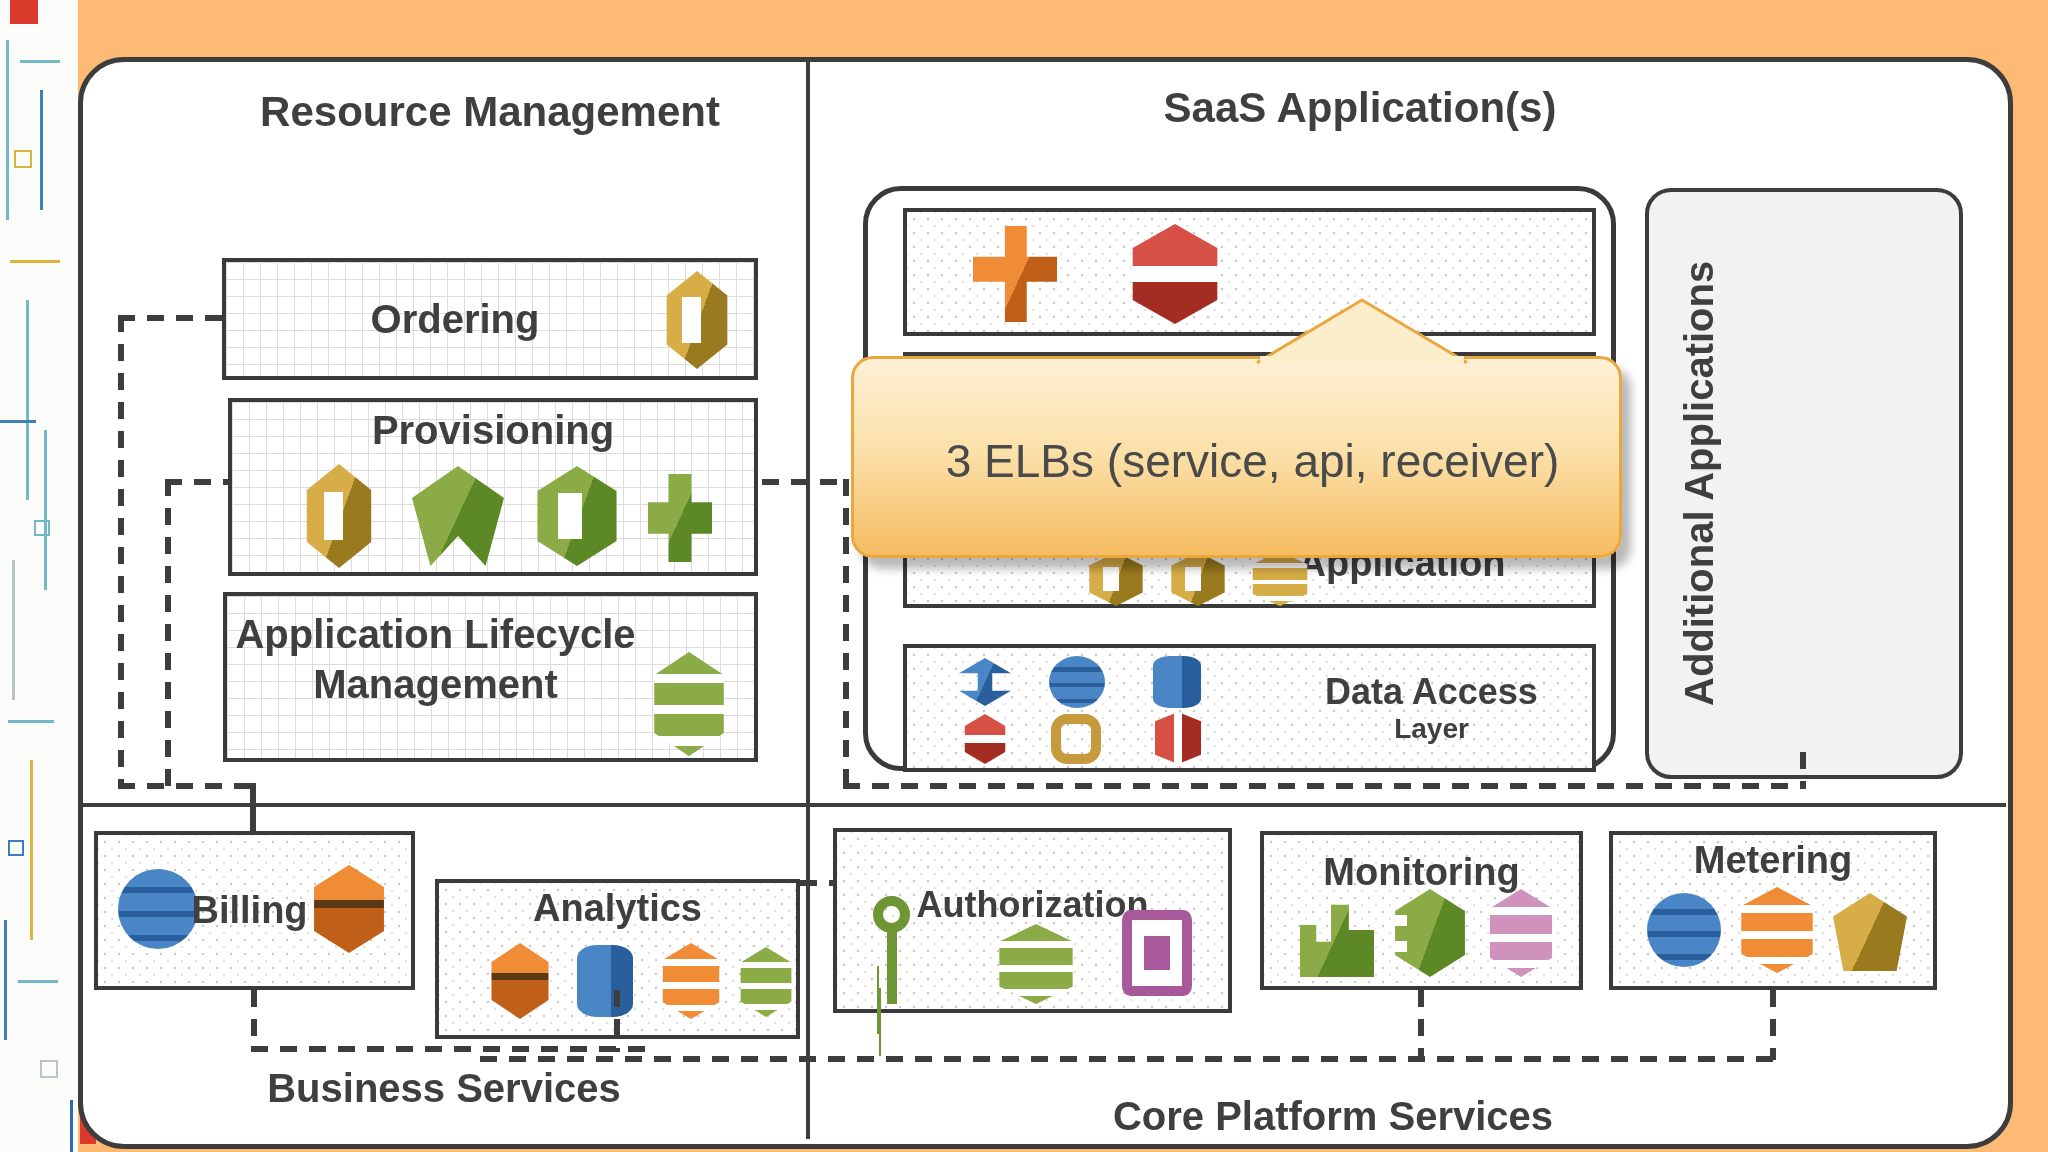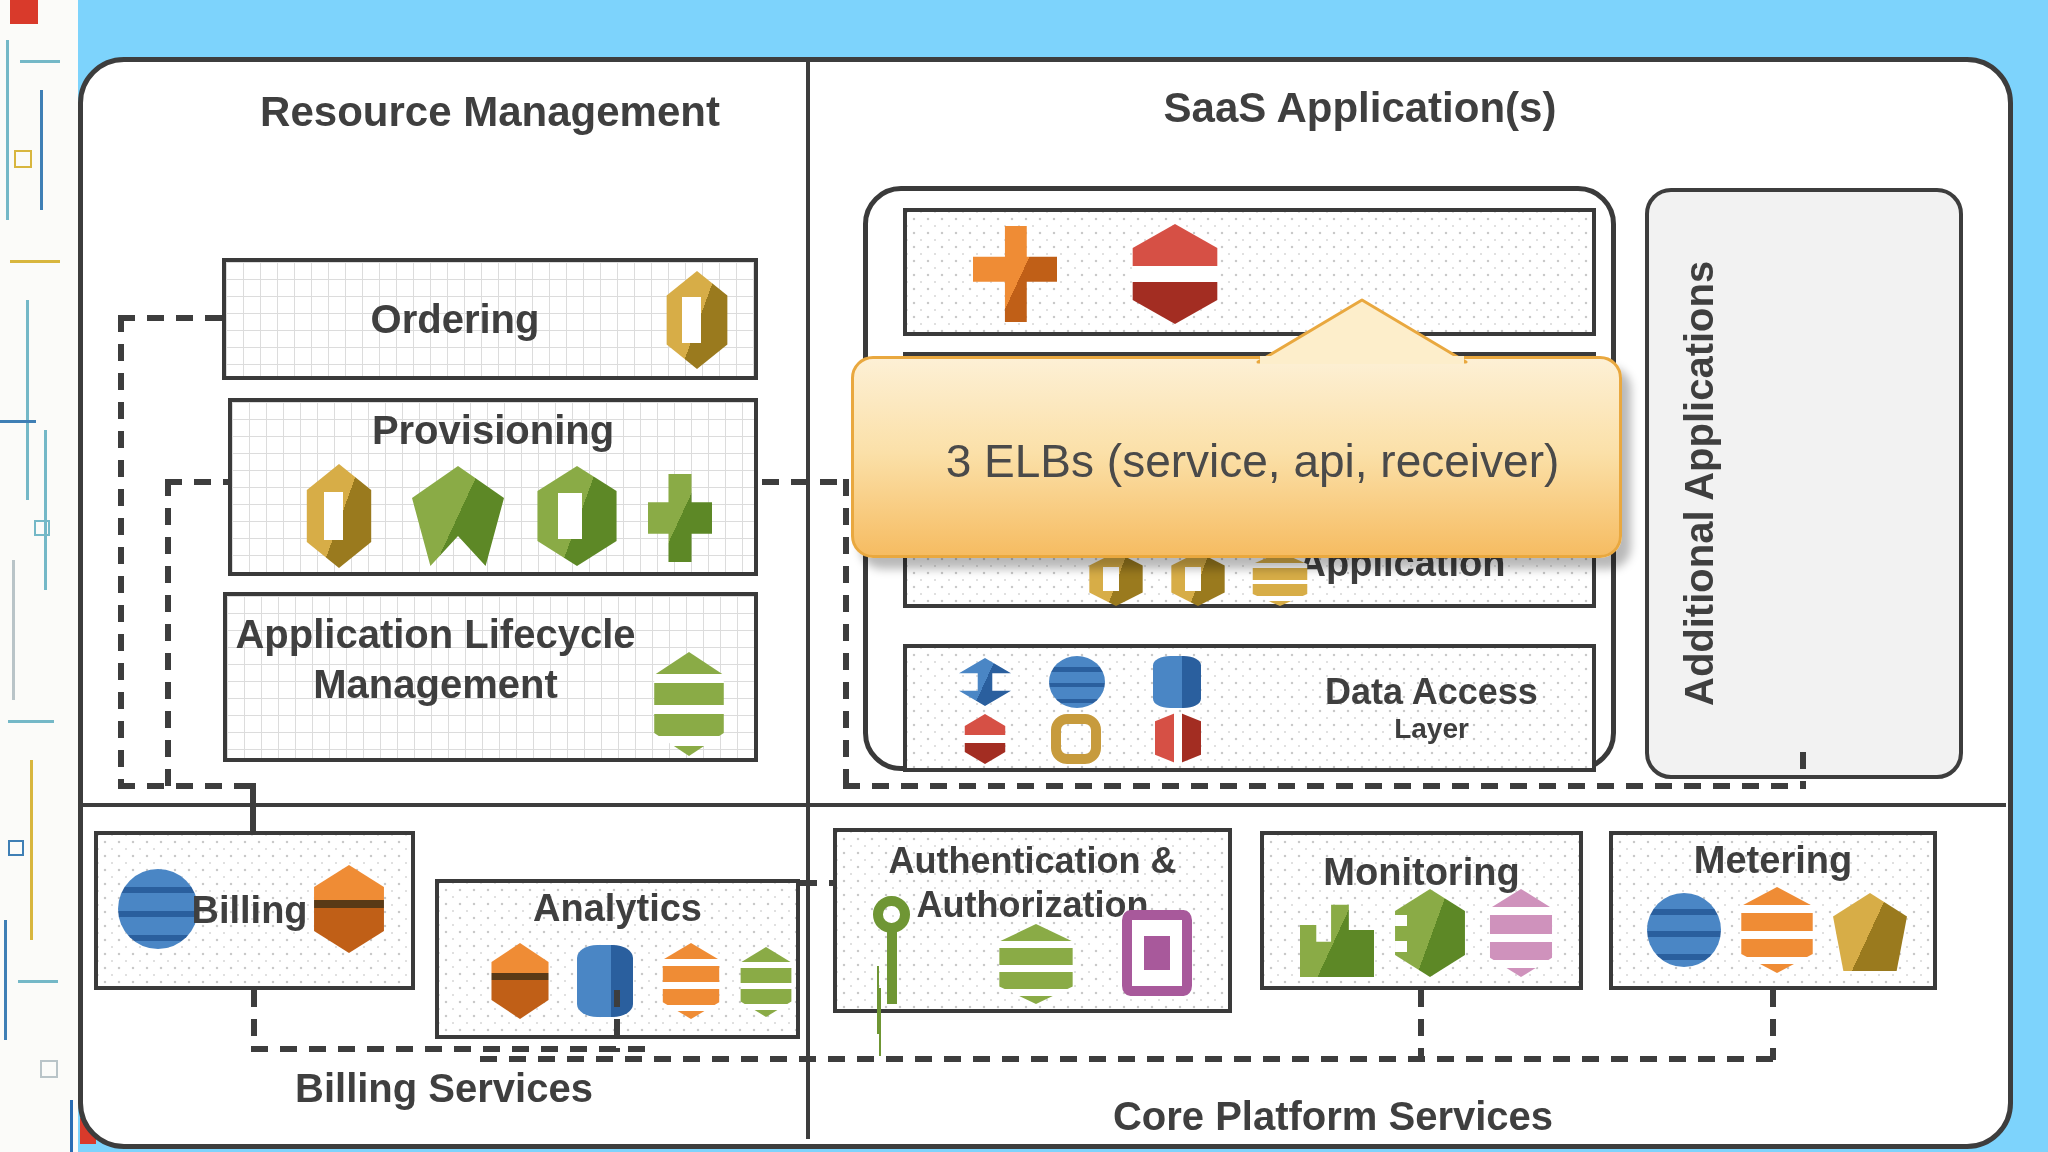--- a/index.html
+++ b/index.html
@@ -1,16 +1,16 @@
 <!DOCTYPE html>
 <html><head>
 <meta charset="utf-8">
 <style>
   html,body{margin:0;padding:0;background:#ffffff;}
-  #stage{position:relative;width:2048px;height:1152px;background:#7dd3fc;overflow:hidden;
+  #stage{position:relative;width:2048px;height:1152px;background:#fdba74;overflow:hidden;
          font-family:"Liberation Sans",sans-serif;color:#3f3f3f;}
   .abs{position:absolute;}
   
   .outer{left:78px;top:57px;width:1925px;height:1082px;border:5px solid #3d3d3d;border-radius:46px;background:#fff;}
   .divider-v{left:806px;top:57px;width:4px;height:1082px;background:#3d3d3d;}
   .divider-h{left:80px;top:803px;width:1926px;height:4px;background:#3d3d3d;}
   .box{border:4px solid #3a3a3a;background:#fff;box-sizing:border-box;}
   .grid-bg{background-image:linear-gradient(#dcdcdc 1.5px,transparent 1.5px),linear-gradient(90deg,#dcdcdc 1.5px,transparent 1.5px);background-size:17px 17px;}
   .dot-bg{background-image:radial-gradient(#c9c9c9 1.4px,transparent 1.6px),radial-gradient(#e0e0e0 1.2px,transparent 1.4px);background-size:14px 14px,14px 14px;background-position:0 0,7px 7px;}
   .rounded{border-radius:38px;}
@@ -92,21 +92,21 @@
   <div class="abs" style="left:10px;top:0;width:28px;height:24px;background:#d93a2b;"></div>
   <div class="abs" style="left:70px;top:1100px;width:3px;height:52px;background:#2a6db4;"></div>
   <div class="abs" style="left:80px;top:1118px;width:16px;height:26px;background:#d93a2b;"></div>
 
   <div class="abs outer"></div>
   <div class="abs divider-v"></div>
   <div class="abs divider-h"></div>
 
   <div class="abs title" style="left:230px;top:88px;width:520px;">Resource Management</div>
   <div class="abs title" style="left:1060px;top:84px;width:600px;">SaaS Application(s)</div>
-  <div class="abs title" style="left:184px;top:1066px;width:520px;font-size:40px;">Billing Services</div>
+  <div class="abs title" style="left:184px;top:1066px;width:520px;font-size:40px;">Business Services</div>
   <div class="abs title" style="left:1073px;top:1066px;width:520px;font-size:40px;margin-top:28px;">Core Platform Services</div>
 
   <div class="abs box grid-bg" style="left:222px;top:258px;width:536px;height:122px;">
     <div class="abs label flexc" style="left:60px;right:130px;top:0;bottom:0;font-size:40px;">Ordering</div>
     <div class="ic hexwin gold" style="right:24px;top:9px;width:66px;height:98px;"></div>
   </div>
 
   <div class="abs box grid-bg" style="left:228px;top:398px;width:530px;height:178px;">
     <div class="abs label" style="left:0;right:0;top:6px;font-size:40px;">Provisioning</div>
     <div class="ic hexwin gold" style="left:72px;top:62px;width:70px;height:104px;"></div>
@@ -180,21 +180,20 @@
 
   <div class="abs box dot-bg" style="left:435px;top:831px;width:365px;height:160px;margin-top:48px;">
     <div class="abs label" style="left:0;right:0;top:4px;font-size:38px;">Analytics</div>
     <div class="ic ses orange" style="left:50px;top:60px;width:62px;height:76px;"></div>
     <div class="ic cyl blue" style="left:138px;top:62px;width:56px;height:72px;"></div>
     <div class="ic layers orange" style="left:222px;top:60px;width:60px;height:76px;"></div>
     <div class="ic layers green" style="left:300px;top:64px;width:54px;height:70px;"></div>
   </div>
 
   <div class="abs box dot-bg" style="left:833px;top:828px;width:399px;height:185px;">
-    <div class="abs label" style="left:0;right:0;top:8px;font-size:36px;">Authentication &amp;</div>
     <div class="abs label" style="left:0;right:0;top:52px;font-size:36px;">Authorization</div>
     <div class="ic key" style="left:32px;top:64px;width:52px;height:108px;"></div>
     <div class="ic layers green" style="left:160px;top:92px;width:78px;height:80px;"></div>
     <div class="ic cognito" style="right:36px;top:78px;width:70px;height:86px;"></div>
   </div>
 
   <div class="abs box dot-bg" style="left:1260px;top:831px;width:323px;height:159px;">
     <div class="abs label" style="left:0;right:0;top:16px;font-size:38px;">Monitoring</div>
     <div class="ic cw green" style="left:36px;top:58px;width:74px;height:84px;"></div>
     <div class="ic hexplug green" style="left:128px;top:54px;width:76px;height:88px;"></div>

